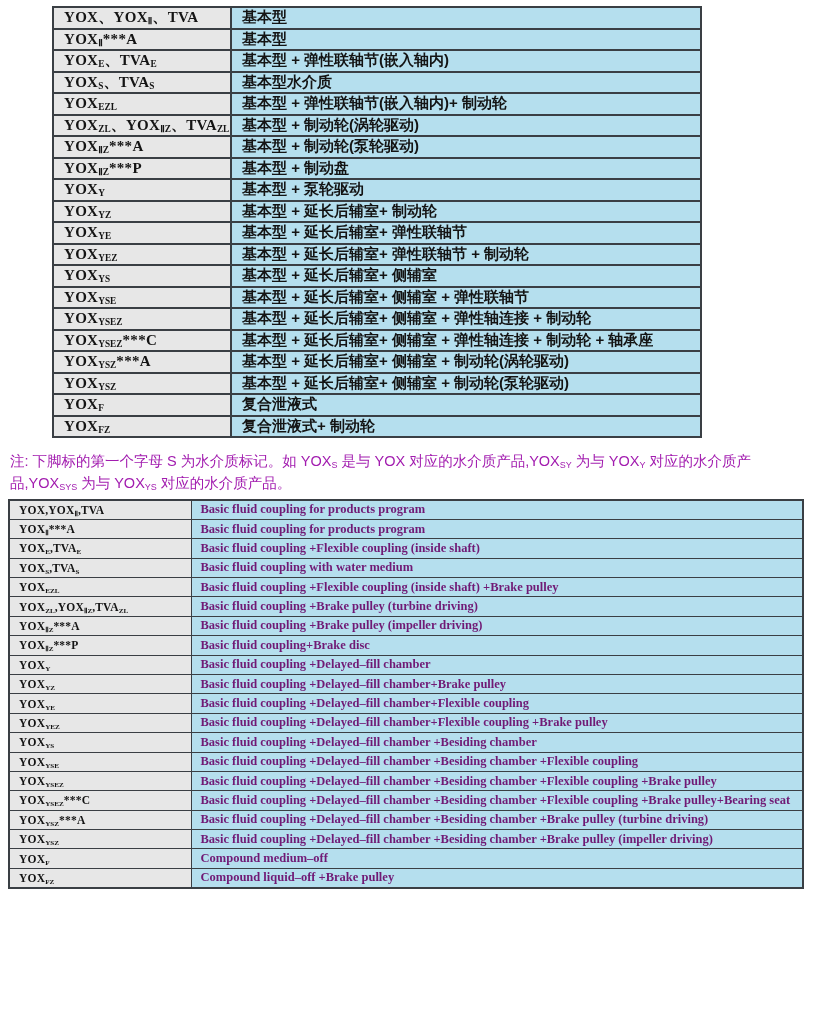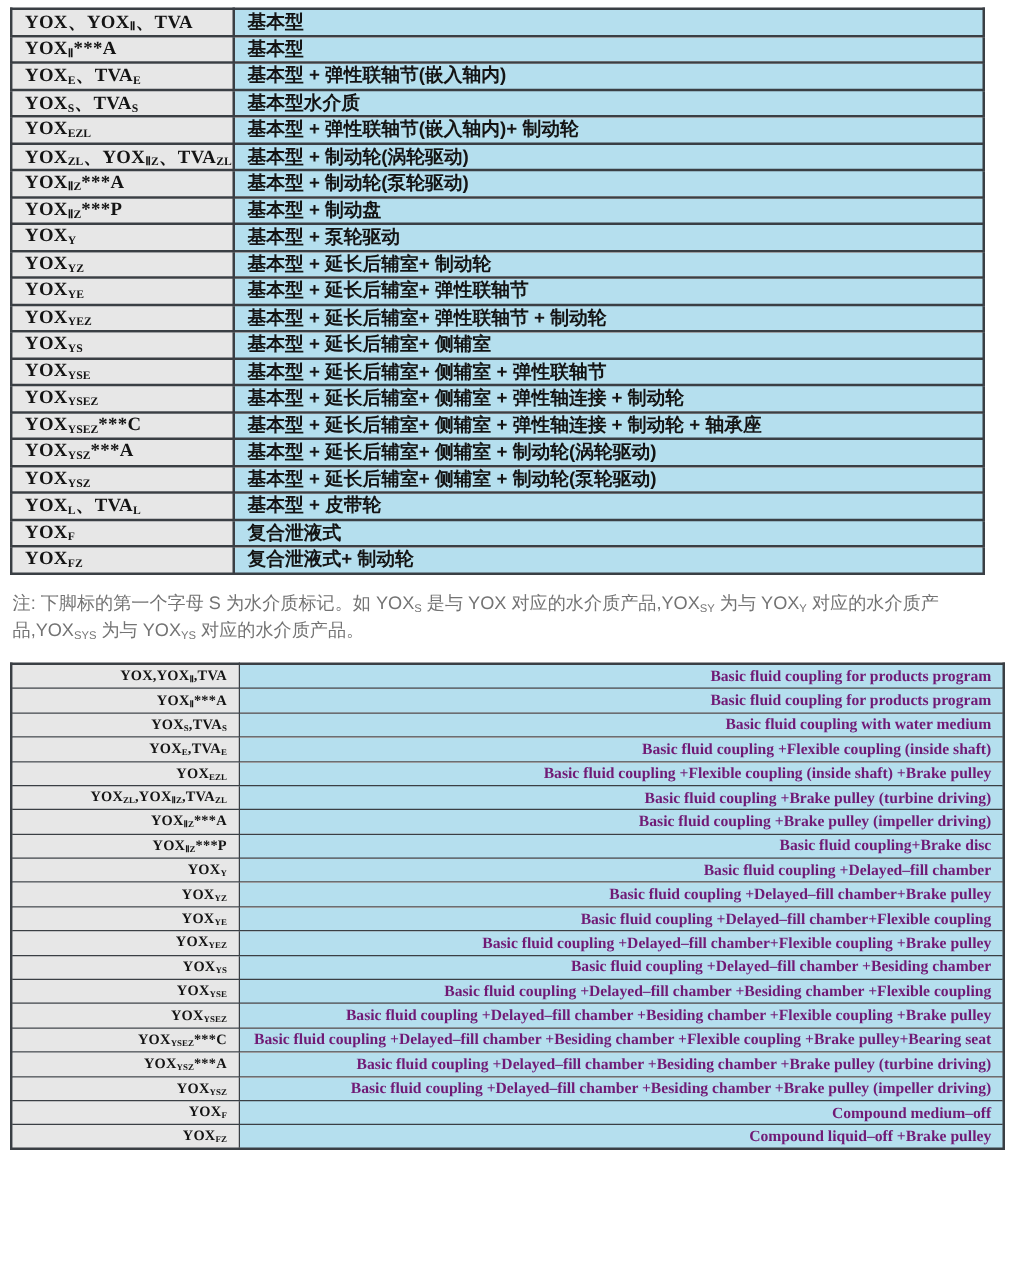--- a/index.html
+++ b/index.html
@@ -17,49 +17,49 @@
     font-family:"Liberation Sans",sans-serif;
     color:var(--ink);
     overflow:hidden;
   }
   .page{padding:6px 8px 0 8px;}
 
   table{border-collapse:collapse;table-layout:fixed;}
   td{overflow:hidden;white-space:nowrap;}
 
   
-  .tbl-cn{width:780px;border:2px solid var(--border);}
+  .tbl-cn{width:650px;border:2px solid var(--border);margin-left:44px;}
   .tbl-cn td{border:2px solid var(--border);height:21.5px;padding:0 10px;vertical-align:middle;}
   .tbl-cn td.model{
     width:178px;background:var(--gray);
     font-family:"Liberation Serif",serif;font-weight:bold;font-size:15px;
     letter-spacing:.3px;
   }
   .tbl-cn td.desc{
     background:var(--blue);
     font-family:"Liberation Sans",sans-serif;font-weight:bold;font-size:15px;
   }
 
   
   .note{
-    margin:12px 2px 14px 2px;
-    font-size:14.5px;line-height:1.55;color:#737373;
+    margin:12px 2px 4px 2px;
+    font-size:14.5px;line-height:1.55;color:#a21caf;
     white-space:normal;
   }
 
   
   .heading{
     margin:14px 0 8px 2px;
     font-size:21px;font-weight:bold;color:var(--heading);
     font-family:"Liberation Sans",sans-serif;
   }
 
   
   .tbl-en{width:796px;border:2px solid var(--border);}
-  .tbl-en td{border:1px solid var(--border);height:19.4px;padding:0 9px;vertical-align:middle;text-align:right;}
+  .tbl-en td{border:1px solid var(--border);height:19.4px;padding:0 9px;vertical-align:middle;}
   .tbl-en td.model{
     width:182px;background:var(--gray);
     font-family:"Liberation Serif",serif;font-weight:bold;font-size:11.5px;
     letter-spacing:.2px;
   }
   .tbl-en td.desc{
     background:var(--blue);
     font-family:"Liberation Serif",serif;font-weight:bold;font-size:12.5px;
     color:#701a75;
   }
@@ -139,24 +139,20 @@
         </tr>
         <tr>
           <td class="model">YOX<sub>YSZ</sub>***A</td>
           <td class="desc">基本型 + 延长后辅室+ 侧辅室 + 制动轮(涡轮驱动)</td>
         </tr>
         <tr>
           <td class="model">YOX<sub>YSZ</sub></td>
           <td class="desc">基本型 + 延长后辅室+ 侧辅室 + 制动轮(泵轮驱动)</td>
         </tr>
         <tr>
-          <td class="model">YOX<sub>L</sub>、TVA<sub>L</sub></td>
-          <td class="desc">基本型 + 皮带轮</td>
-        </tr>
-        <tr>
           <td class="model">YOX<sub>F</sub></td>
           <td class="desc">复合泄液式</td>
         </tr>
         <tr>
           <td class="model">YOX<sub>FZ</sub></td>
           <td class="desc">复合泄液式+ 制动轮</td>
         </tr>
       </tbody>
   </table>
 
@@ -167,28 +163,28 @@
     <tbody>
         <tr>
           <td class="model">YOX,YOX<sub>Ⅱ</sub>,TVA</td>
           <td class="desc">Basic fluid coupling for products program</td>
         </tr>
         <tr>
           <td class="model">YOX<sub>Ⅱ</sub>***A</td>
           <td class="desc">Basic fluid coupling for products program</td>
         </tr>
         <tr>
+          <td class="model">YOX<sub>E</sub>,TVA<sub>E</sub></td>
+          <td class="desc">Basic fluid coupling +Flexible coupling (inside shaft)</td>
+        </tr>
+        <tr>
           <td class="model">YOX<sub>S</sub>,TVA<sub>S</sub></td>
           <td class="desc">Basic fluid coupling with water medium</td>
         </tr>
         <tr>
-          <td class="model">YOX<sub>E</sub>,TVA<sub>E</sub></td>
-          <td class="desc">Basic fluid coupling +Flexible coupling (inside shaft)</td>
-        </tr>
-        <tr>
           <td class="model">YOX<sub>EZL</sub></td>
           <td class="desc">Basic fluid coupling +Flexible coupling (inside shaft) +Brake pulley</td>
         </tr>
         <tr>
           <td class="model">YOX<sub>ZL</sub>,YOX<sub>ⅡZ</sub>,TVA<sub>ZL</sub></td>
           <td class="desc">Basic fluid coupling +Brake pulley (turbine driving)</td>
         </tr>
         <tr>
           <td class="model">YOX<sub>ⅡZ</sub>***A</td>
           <td class="desc">Basic fluid coupling +Brake pulley (impeller driving)</td>

